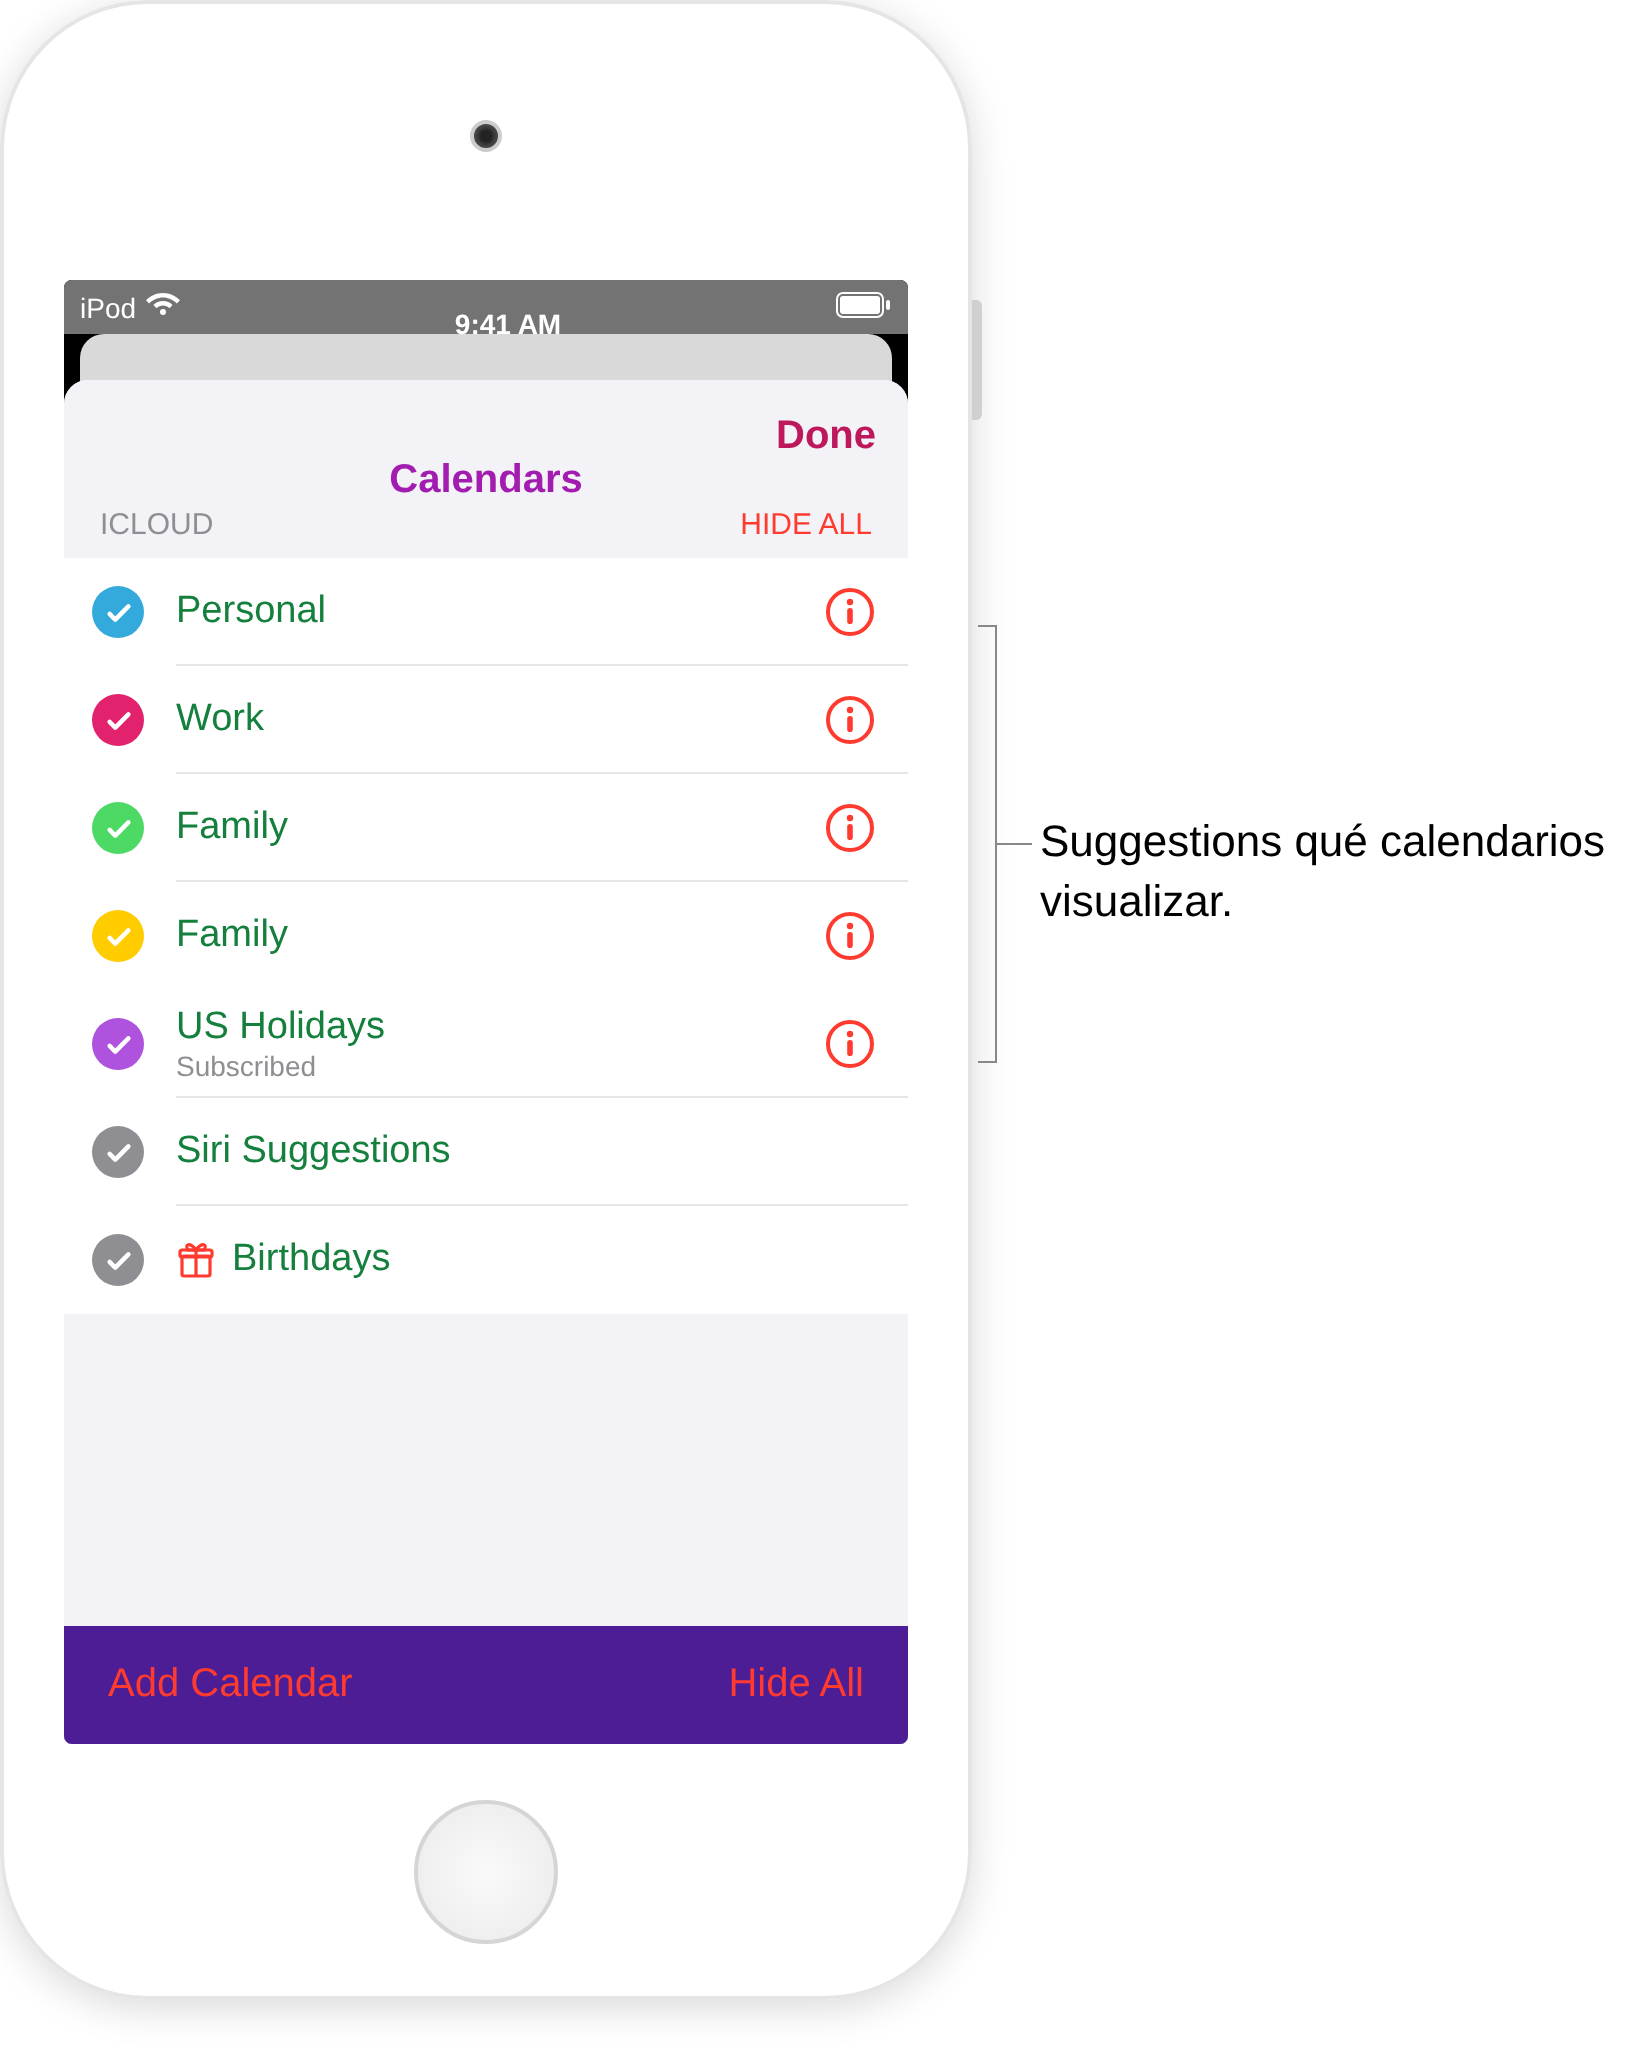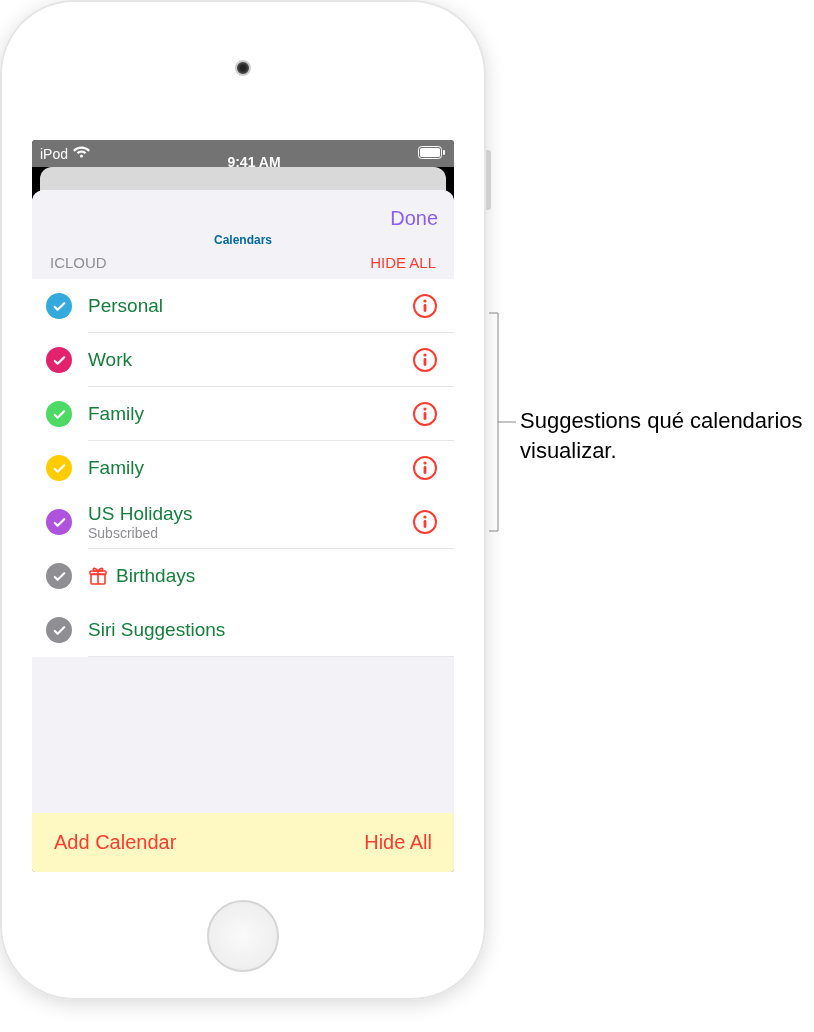--- a/index.html
+++ b/index.html
@@ -106,31 +106,31 @@
     }
     .sheet-header {
       height: 56px;
       display: flex;
       align-items: center;
       justify-content: center;
       position: relative;
       background: #f2f2f7;
     }
     .sheet-title {
-      font-size: 12px;
+      font-size: 20px;
       font-weight: 600;
-      color: #0369a1;
+      color: #a21caf;
       margin-top: 44px;
     }
     .done-btn {
       position: absolute;
       right: 16px;
       font-size: 20px;
-      font-weight: 400;
-      color: #8b5cf6;
+      font-weight: 700;
+      color: #be185d;
     }
     .section-header {
       display: flex;
       justify-content: space-between;
       align-items: baseline;
       padding: 8px 18px 8px 18px;
       background: #f2f2f7;
     }
     .section-label {
       font-size: 15px;
@@ -195,21 +195,21 @@
       width: 26px;
       height: 26px;
       flex-shrink: 0;
     }
     .info-btn svg { width: 26px; height: 26px; }
     .footer {
       margin-top: auto;
       display: flex;
       justify-content: space-between;
       padding: 18px 22px;
-      background: #fef9c3;
+      background: #4c1d95;
     }
     .footer-btn {
       font-size: 20px;
       color: #ff3b30;
     }
     .callout {
       position: absolute;
       left: 520px;
       top: 406px;
       font-size: 22px;
@@ -354,20 +354,31 @@
           </div>
           <div class="info-btn">
             <svg viewBox="0 0 26 26">
                 <circle cx="13" cy="13" r="11" stroke="#ff3b30" stroke-width="2" fill="none"></circle>
                 <circle cx="13" cy="8" r="1.6" fill="#ff3b30"></circle>
                 <rect x="11.6" y="11" width="2.8" height="8" rx="1.4" fill="#ff3b30"></rect>
               </svg>
           </div>
         </div>
 
+        <div class="row row-sep">
+          <div class="check" style="background:#8e8e93">
+            <svg viewBox="0 0 16 16">
+                <path d="M3 8.5l3 3 7-7" stroke="#fff" stroke-width="2.4" fill="none" stroke-linecap="round" stroke-linejoin="round"></path>
+              </svg>
+          </div>
+          <div class="row-label-wrap">
+              <span class="row-label">Siri Suggestions</span>
+            </div>
+        </div>
+
         <div class="row">
           <div class="check" style="background:#8e8e93">
             <svg viewBox="0 0 16 16">
                 <path d="M3 8.5l3 3 7-7" stroke="#fff" stroke-width="2.4" fill="none" stroke-linecap="round" stroke-linejoin="round"></path>
               </svg>
           </div>
           <span class="row-icon-prefix">
             <svg width="20" height="20" viewBox="0 0 20 20">
                 <g stroke="#ff3b30" stroke-width="1.6" fill="none">
                   <rect x="3" y="8" width="14" height="10" rx="1"></rect>
@@ -376,31 +387,20 @@
                   <path d="M10 5 C7 1, 4 2, 6 5 Z"></path>
                   <path d="M10 5 C13 1, 16 2, 14 5 Z"></path>
                 </g>
               </svg>
           </span>
           <div class="row-label-wrap">
               <span class="row-label">Birthdays</span>
             </div>
         </div>
 
-        <div class="row row-sep">
-          <div class="check" style="background:#8e8e93">
-            <svg viewBox="0 0 16 16">
-                <path d="M3 8.5l3 3 7-7" stroke="#fff" stroke-width="2.4" fill="none" stroke-linecap="round" stroke-linejoin="round"></path>
-              </svg>
-          </div>
-          <div class="row-label-wrap">
-              <span class="row-label">Siri Suggestions</span>
-            </div>
-        </div>
-
       </div>
 
       <div class="footer">
         <span class="footer-btn">Add Calendar</span>
         <span class="footer-btn">Hide All</span>
       </div>
 
     </div>
   </div>
 </div>

